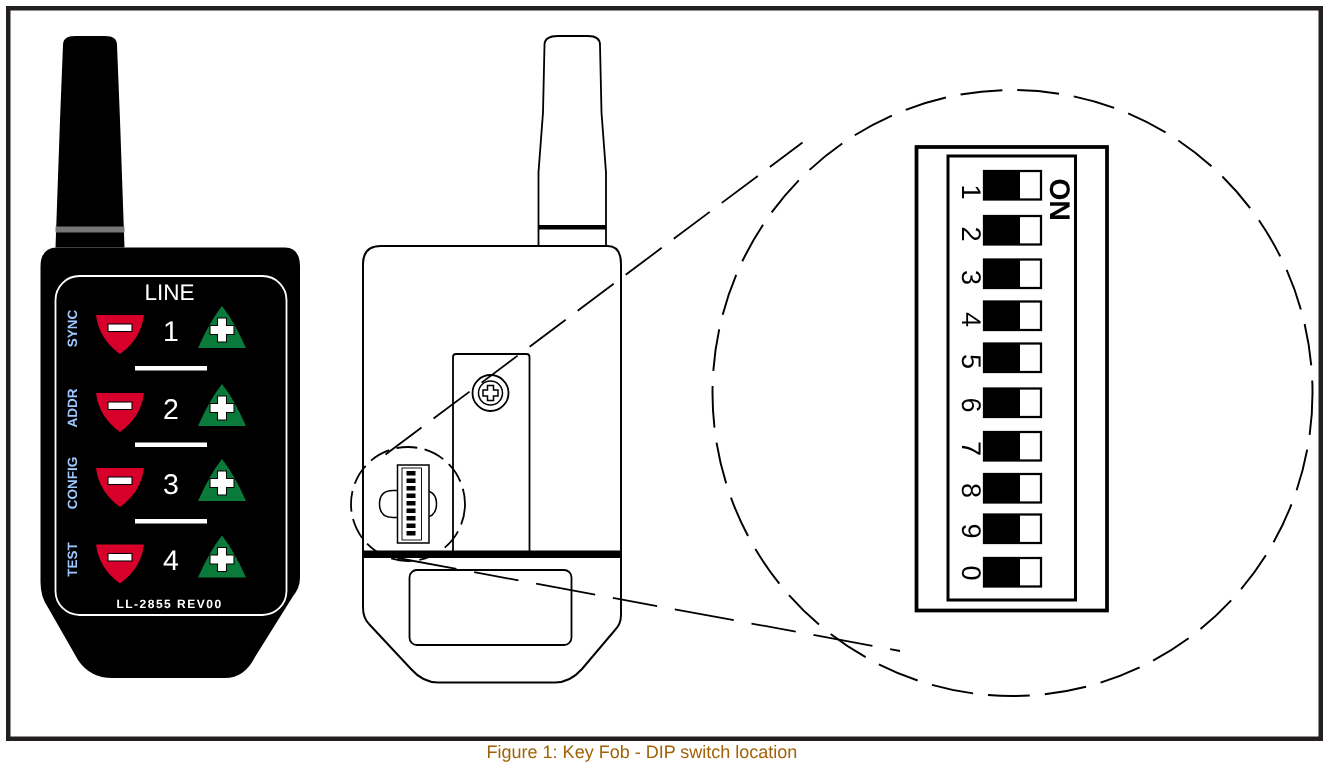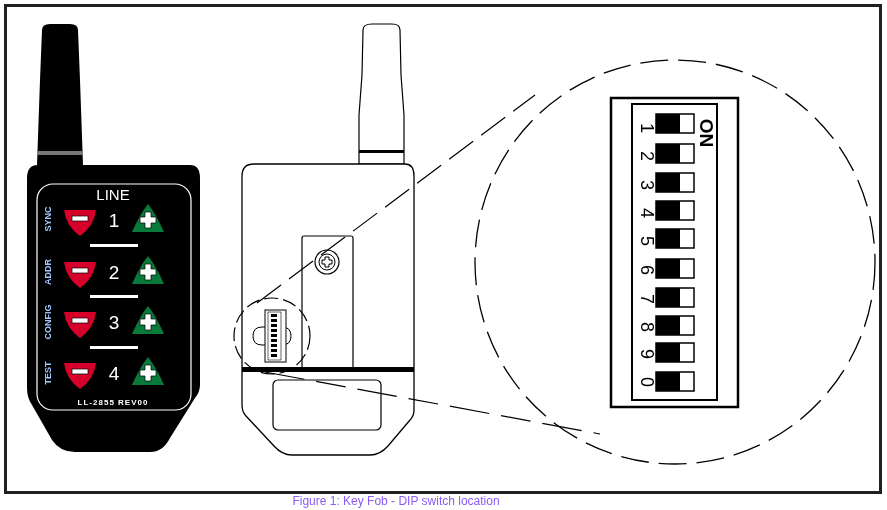--- a/index.html
+++ b/index.html
@@ -1,19 +1,19 @@
 <!DOCTYPE html>
 <html><head>
 <meta charset="utf-8">
 <style>
   html, body { margin: 0; padding: 0; background: #ffffff; }
   body { width: 887px; height: 510px; position: relative; overflow: hidden; font-family: "Liberation Sans", sans-serif; }
   #figure-frame { position: absolute; left: 4px; top: 4px; width: 872px; height: 484px; border: 3px solid #231f20; box-sizing: content-box; }
   #diagram-svg { position: absolute; left: 0; top: 0; }
-  #caption { position: absolute; left: 0; width: 792px; top: 494px; text-align: center; font-size: 12px; color: #8b5cf6; }
+  #caption { position: absolute; left: 0; width: 792px; top: 494px; text-align: center; font-size: 12px; color: #a16207; padding-left: 32px; }
 </style>
 </head>
 <body>
 
 <div id="figure-frame"></div>
 
 <svg id="diagram-svg" width="887" height="510" viewBox="0 0 887 510" xmlns="http://www.w3.org/2000/svg">
 
   <g>
 

